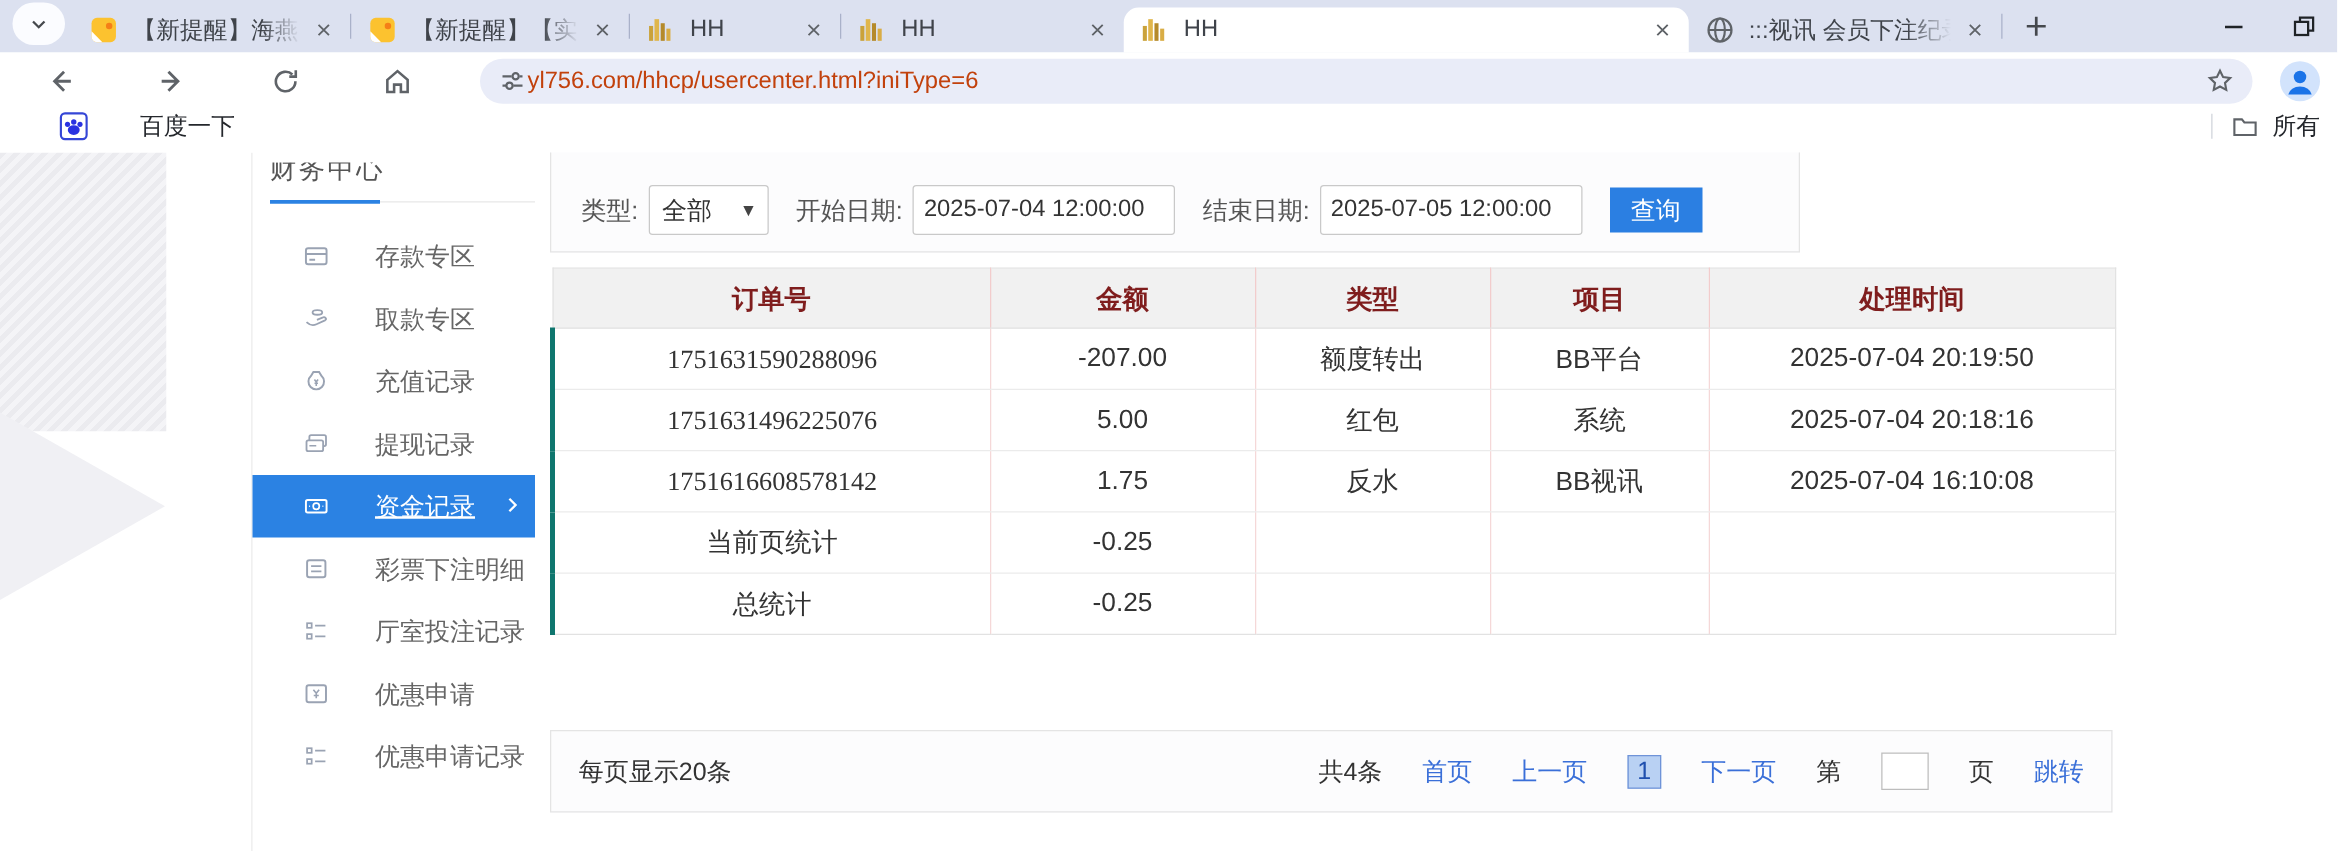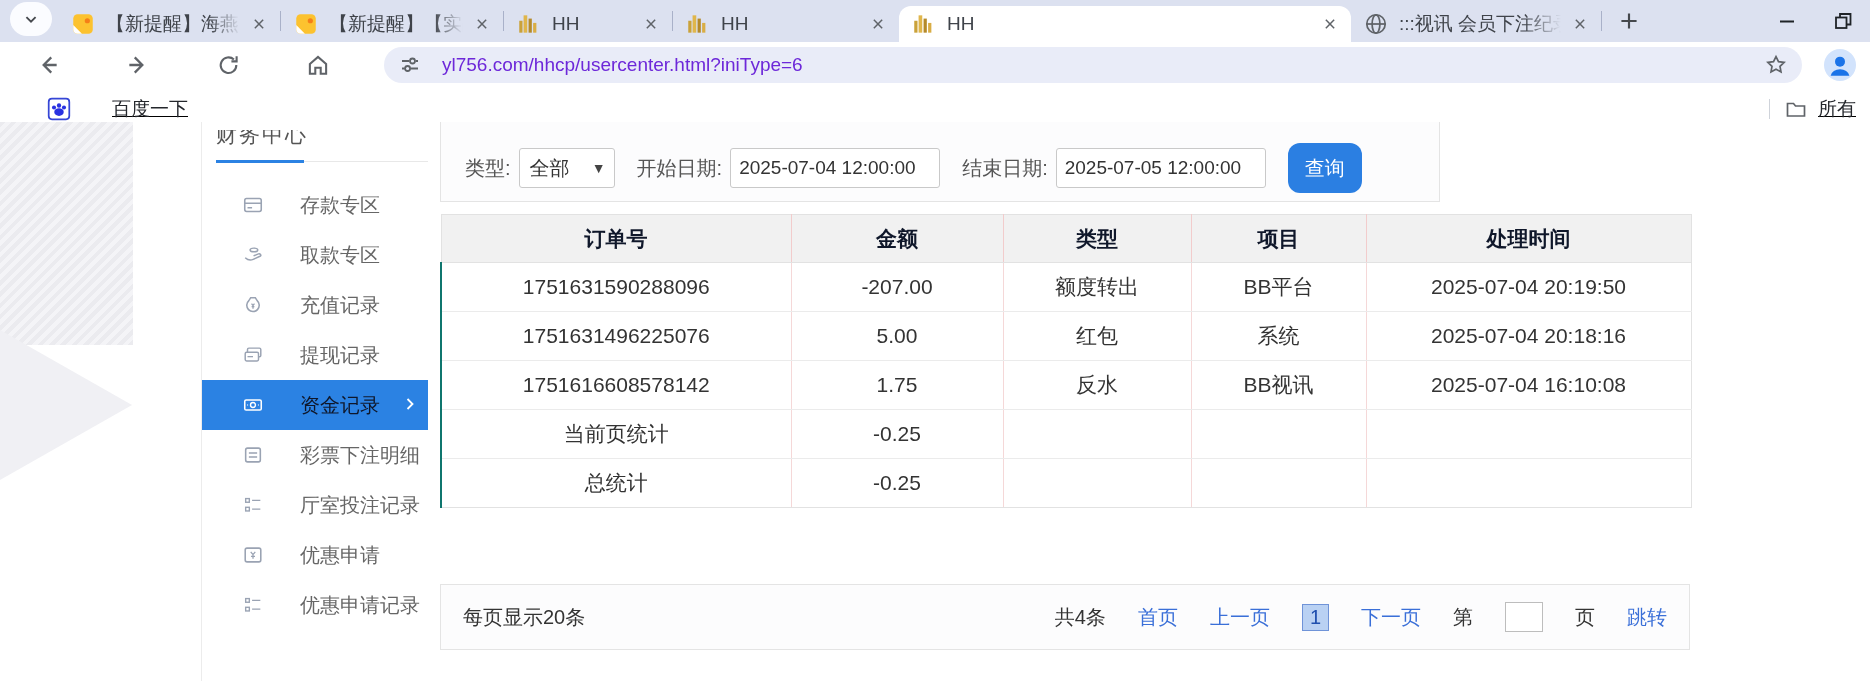--- a/index.html
+++ b/index.html
@@ -18,26 +18,26 @@
   .tab-divider { width:1px; height:20px; background:#a9b1c9; align-self:center; flex:0 0 auto; }
   .newtab { width:34px; height:34px; margin:0 0 0 10px; align-self:center; display:flex; align-items:center; justify-content:center; color:#45484d; }
   .win-controls { margin-left:auto; display:flex; align-items:center; gap:30px; padding-right:14px; align-self:center; color:#1f2327; }
   .win-controls .wbtn { width:26px; height:26px; display:flex; align-items:center; justify-content:center; }
 
   
   .toolbar { position:absolute; top:42px; left:0; right:0; height:46px; background:#fff; display:flex; align-items:center; padding-left:26px; }
   .navbtn { width:44px; height:40px; display:flex; align-items:center; justify-content:center; color:#5f6368; flex:0 0 auto; }
   .navbtn + .navbtn { margin-left:46px; }
   .omnibox { flex:1; height:36px; margin-left:44px; margin-right:22px; background:#e9ecf8; border-radius:18px; display:flex; align-items:center; padding:0 14px; min-width:0; }
-  .omnibox .url { font-size:19px; color:#6d28d9; margin-left:20px; white-space:nowrap; }
+  .omnibox .url { font-size:19px; color:#c2410c; margin-left:0; white-space:nowrap; }
   .omnibox .spacer { flex:1; }
   .avatar { width:32px; height:32px; border-radius:50%; background:#d2e3fc; margin-right:14px; display:flex; align-items:center; justify-content:center; flex:0 0 auto; }
 
   
-  .bookmarks { position:absolute; top:88px; left:0; right:0; height:34px; background:#fff; display:flex; align-items:flex-end; padding-left:46px;text-decoration:underline; }
+  .bookmarks { position:absolute; top:88px; left:0; right:0; height:34px; background:#fff; display:flex; align-items:flex-start; padding-left:46px; }
   .bm-item { display:flex; align-items:center; color:#24272c; font-size:19px; }
   .bm-item .bm-label { margin-left:40px; }
   .bm-right { margin-left:auto; display:flex; align-items:center; gap:14px; flex:0 0 auto; }
   .bm-sep { width:1px; height:20px; background:#cfd3da; }
   .bm-all { font-size:19px; color:#24272c; display:flex; align-items:center; gap:10px; padding-right:0; width:86px; }
 
   
   .content { position:absolute; top:122px; left:0; right:0; bottom:0; background:#fff; overflow:hidden;padding-left:42px; }
   .decor-rect { position:absolute; left:0; top:0; width:133px; height:223px;
     background:repeating-linear-gradient(135deg,#ebebef 0 4px,#f4f4f7 4px 8px); }
@@ -48,44 +48,44 @@
   .sidebar { position:absolute; left:201px; top:0; width:227px; bottom:0; border-left:1px solid #ececec; }
   .side-head { padding:8px 0 0 14px; }
   .side-title-clip { height:24px; overflow:hidden; position:relative; width:120px; }
   .side-title-clip span { position:absolute; top:-9px; left:0; font-size:21px; color:#555; letter-spacing:2px; }
   .title-underline { width:88px; height:3px; background:#2b82e3; margin-top:6px; position:relative; z-index:1; }
   .title-rule { height:1px; background:#e8e8e8; margin-top:-2px; }
   .menu { list-style:none; margin-top:18px; }
   .menu li { height:50px; display:flex; align-items:center; padding-left:40px; position:relative; color:#666; }
   .menu li .micon { width:22px; height:22px; color:#9aa3b3; flex:0 0 auto; }
   .menu li .mlabel { font-size:20px; margin-left:36px; white-space:nowrap; }
-  .menu li.active { background:#2b82e3; color:#0f172a; }
+  .menu li.active { background:#2b82e3; color:#ffffff;text-decoration:underline; }
   .menu li.active .micon { color:#fff; }
   .menu li.active .chev { position:absolute; right:8px; top:14px; width:20px; height:20px; color:#fff; }
 
   
   .main { position:absolute; left:440px; width:1250px; top:0; bottom:0; }
   .filterbar { position:absolute; top:-10px; left:0; width:1000px; height:90px; border:1px solid #e4e4e4; background:#fcfcfd;
     display:flex; align-items:center; padding:22px 0 0 24px; }
   .f-label { font-size:20px; color:#555; white-space:nowrap; }
   .f-select { width:96px; height:40px; border:1px solid #c9c9c9; border-radius:3px; background:#fff; margin-left:8px;
     display:flex; align-items:center; justify-content:space-between; padding:0 8px 0 10px; font-size:20px; color:#333; }
   .f-select .car { font-size:14px; color:#444; }
   .f-input { width:210px; height:40px; border:1px solid #c9c9c9; border-radius:3px; background:#fff; margin-left:8px;
     font-size:19px; color:#333; padding:0 8px; font-family:"Liberation Sans","DejaVu Sans",sans-serif; }
   .f-gap { width:22px; flex:0 0 auto; }
-  .btn-query { width:74px; height:50px; margin-left:22px; background:#2b7fe2; border:none; border-radius:12px; color:#fff; font-size:20px; }
+  .btn-query { width:74px; height:36px; margin-left:22px; background:#2b7fe2; border:none; border-radius:0; color:#fff; font-size:20px; }
 
   
   .tbl { position:absolute; top:92px; left:0; width:1250px; border-collapse:collapse; table-layout:fixed; background:#fff; }
   .tbl col.c1{width:350px}.tbl col.c2{width:212px}.tbl col.c3{width:188px}.tbl col.c4{width:175px}.tbl col.c5{width:325px}
-  .tbl th { height:48px; background:#f1f1f1; font-size:21px; font-weight:700; color:#0f172a; border:1px solid #e2e2e2; border-right:1px solid #f2cccc; }
+  .tbl th { height:48px; background:#f1f1f1; font-size:21px; font-weight:700; color:#7f1d1d; border:1px solid #e2e2e2; border-right:1px solid #f2cccc; }
   .tbl th:last-child { border-right:1px solid #e2e2e2; }
   .tbl td { height:49px; text-align:center; font-size:21px; color:#333; border-bottom:1px solid #ebebeb; border-right:1px solid #f5d8d8; background:#fff; }
-  .tbl td:first-child { border-left:2px solid #0f766e; }
+  .tbl td:first-child { border-left:4px solid #0f766e;font-family:Liberation Serif, serif; }
   .tbl td:last-child { border-right:1px solid #e2e2e2; }
   .tbl tr:last-child td { border-bottom:1px solid #e2e2e2; }
 
   
   .pagebar { position:absolute; top:462px; left:0; width:1250px; height:66px; border:1px solid #e4e4e4; background:#fcfcfd;
     display:flex; align-items:center; justify-content:space-between; padding:0 22px; font-size:20px; color:#333; }
   .pg-right { display:flex; align-items:center; gap:32px; }
   .pg-link { color:#3a6fd8; }
   .pg-cur { background:#b9d1f3; border:1px solid #6f93d8; color:#1f4fae; padding:1px 7px; }
   .pg-input { width:38px; height:30px; border:1px solid #bdbdbd; background:#fff; font-size:18px; text-align:center; }

